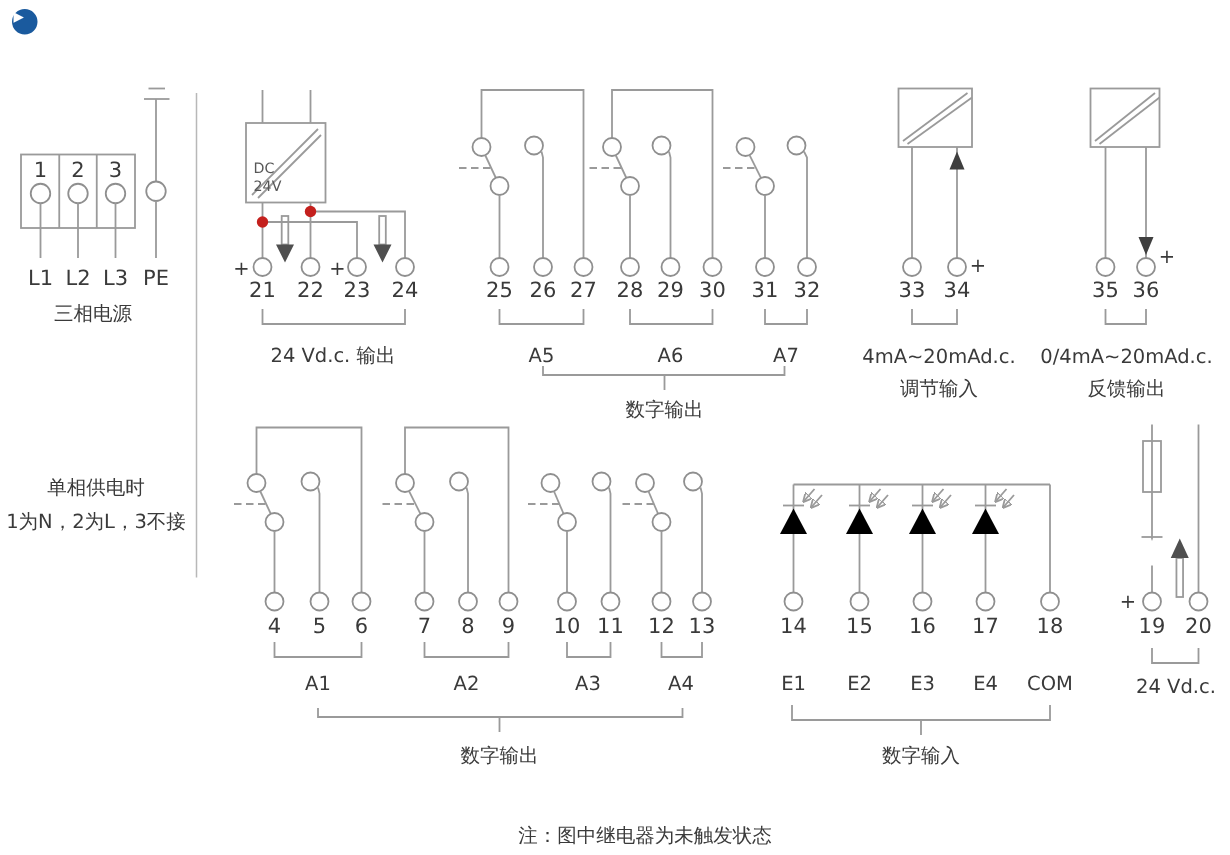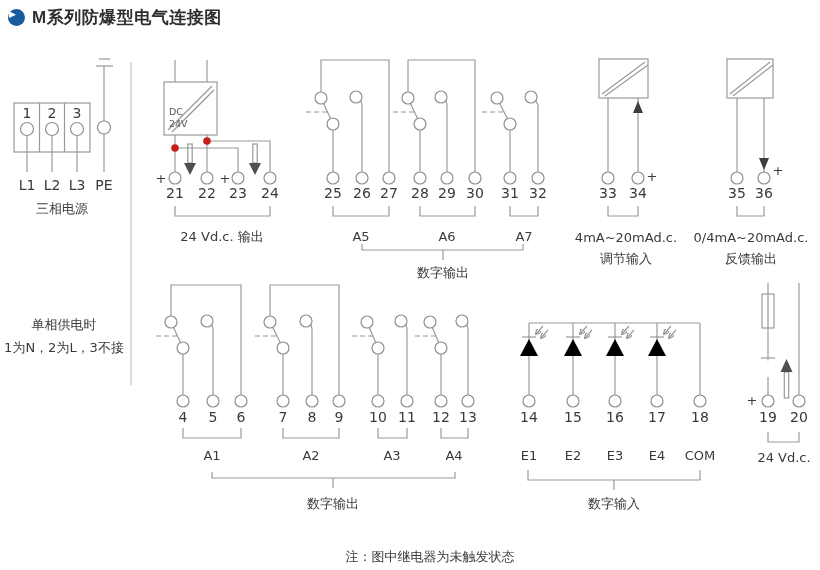--- a/index.html
+++ b/index.html
@@ -24,21 +24,20 @@
   .dash{stroke-dasharray:5,3;}
   .divider{stroke:#b8b8b8;stroke-width:1;}
 </style>
 </head>
 <body>
 
 <div class="canvas">
 
   <div class="hdr">
     <span class="bullet">▶</span>
-    <h1>M系列防爆型电气连接图</h1>
   </div>
 
   <svg width="820" height="570" viewBox="0 0 820 570">
     <defs>
       <marker id="ah" viewBox="0 0 6 6" refX="5" refY="3" markerWidth="5" markerHeight="5" orient="auto">
         <path d="M0,0 L6,3 L0,6 z" fill="#8f8f8f" stroke="none"></path>
       </marker>
     </defs>
 
     <g>

